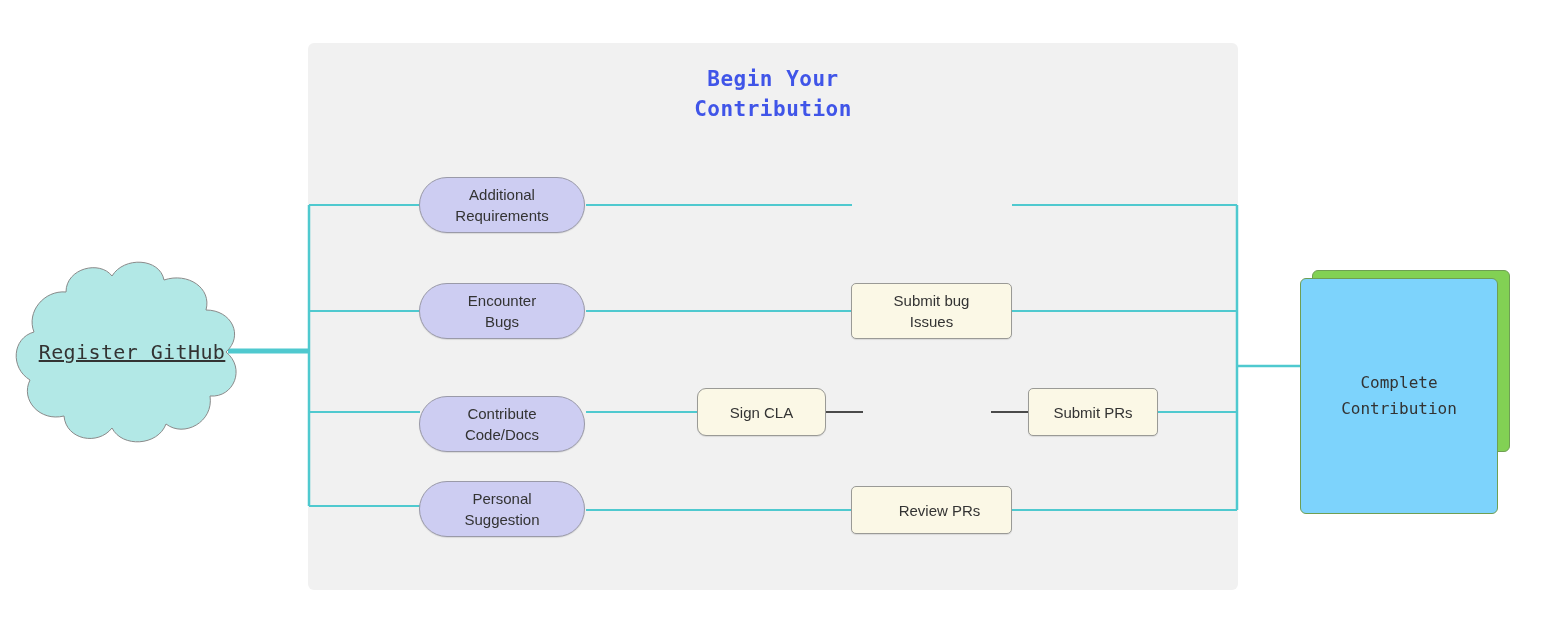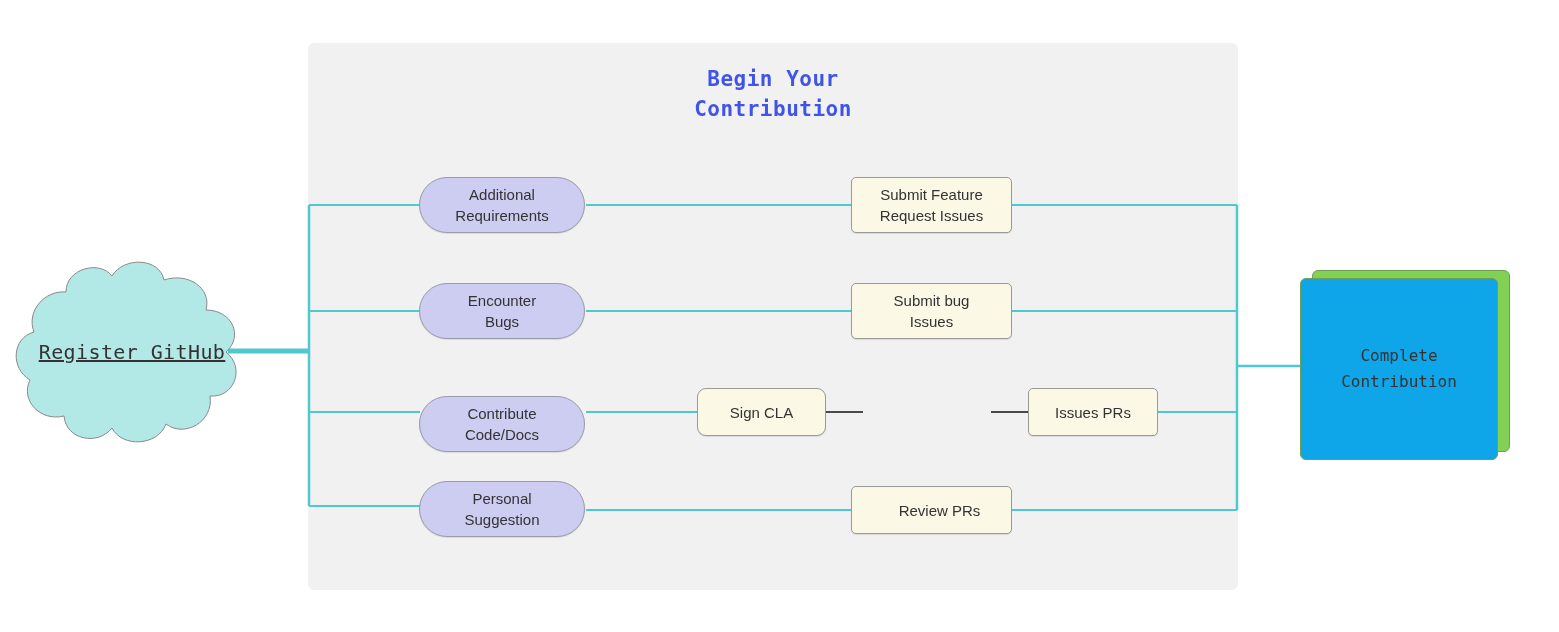--- a/index.html
+++ b/index.html
@@ -130,22 +130,22 @@
     background: #82d154;
     border: 1px solid #6f9f53;
     border-radius: 6px;
     box-sizing: border-box;
   }
   .stack-front {
     position: absolute;
     left: 0px;
     top: 8px;
     width: 198px;
-    height: 182px;
-    background: #0ea5e9;
+    height: 236px;
+    background: #7dd3fc;
     border: 1px solid #6f9f53;
     border-radius: 6px;
     box-sizing: border-box;
     display: flex;
     align-items: center;
     justify-content: center;
     text-align: center;
     font-family: "DejaVu Sans Mono", monospace;
     font-size: 16px;
     line-height: 26px;
@@ -213,30 +213,28 @@
 
   <div class="node branch" style="left:419px; top:177px;">Additional
 Requirements</div>
 
   <div class="node branch" style="left:419px; top:396px;">Contribute
 Code/Docs</div>
 
   <div class="node branch" style="left:419px; top:481px;">Personal
 Suggestion</div>
 
-  <div class="node step" style="left:851px; top:177px; width:161px; height:56px;">Submit Feature
-Request Issues</div>
 
   <div class="node step" style="left:851px; top:283px; width:161px; height:56px;">Submit bug
 Issues</div>
 
   <div class="node step" style="left:697px; top:388px; width:129px; height:48px;border-radius:9px;">Sign CLA</div>
 
 
-  <div class="node step" style="left:1028px; top:388px; width:130px; height:48px;">Issues PRs</div>
+  <div class="node step" style="left:1028px; top:388px; width:130px; height:48px;">Submit PRs</div>
 
   <div class="node step" style="left:851px; top:486px; width:161px; height:48px;padding-left:16px;">Review PRs</div>
 
   <div class="stack-wrap">
     <div class="stack-back"></div>
     <div class="stack-front">Complete
 Contribution</div>
   </div>
 
 </div>

